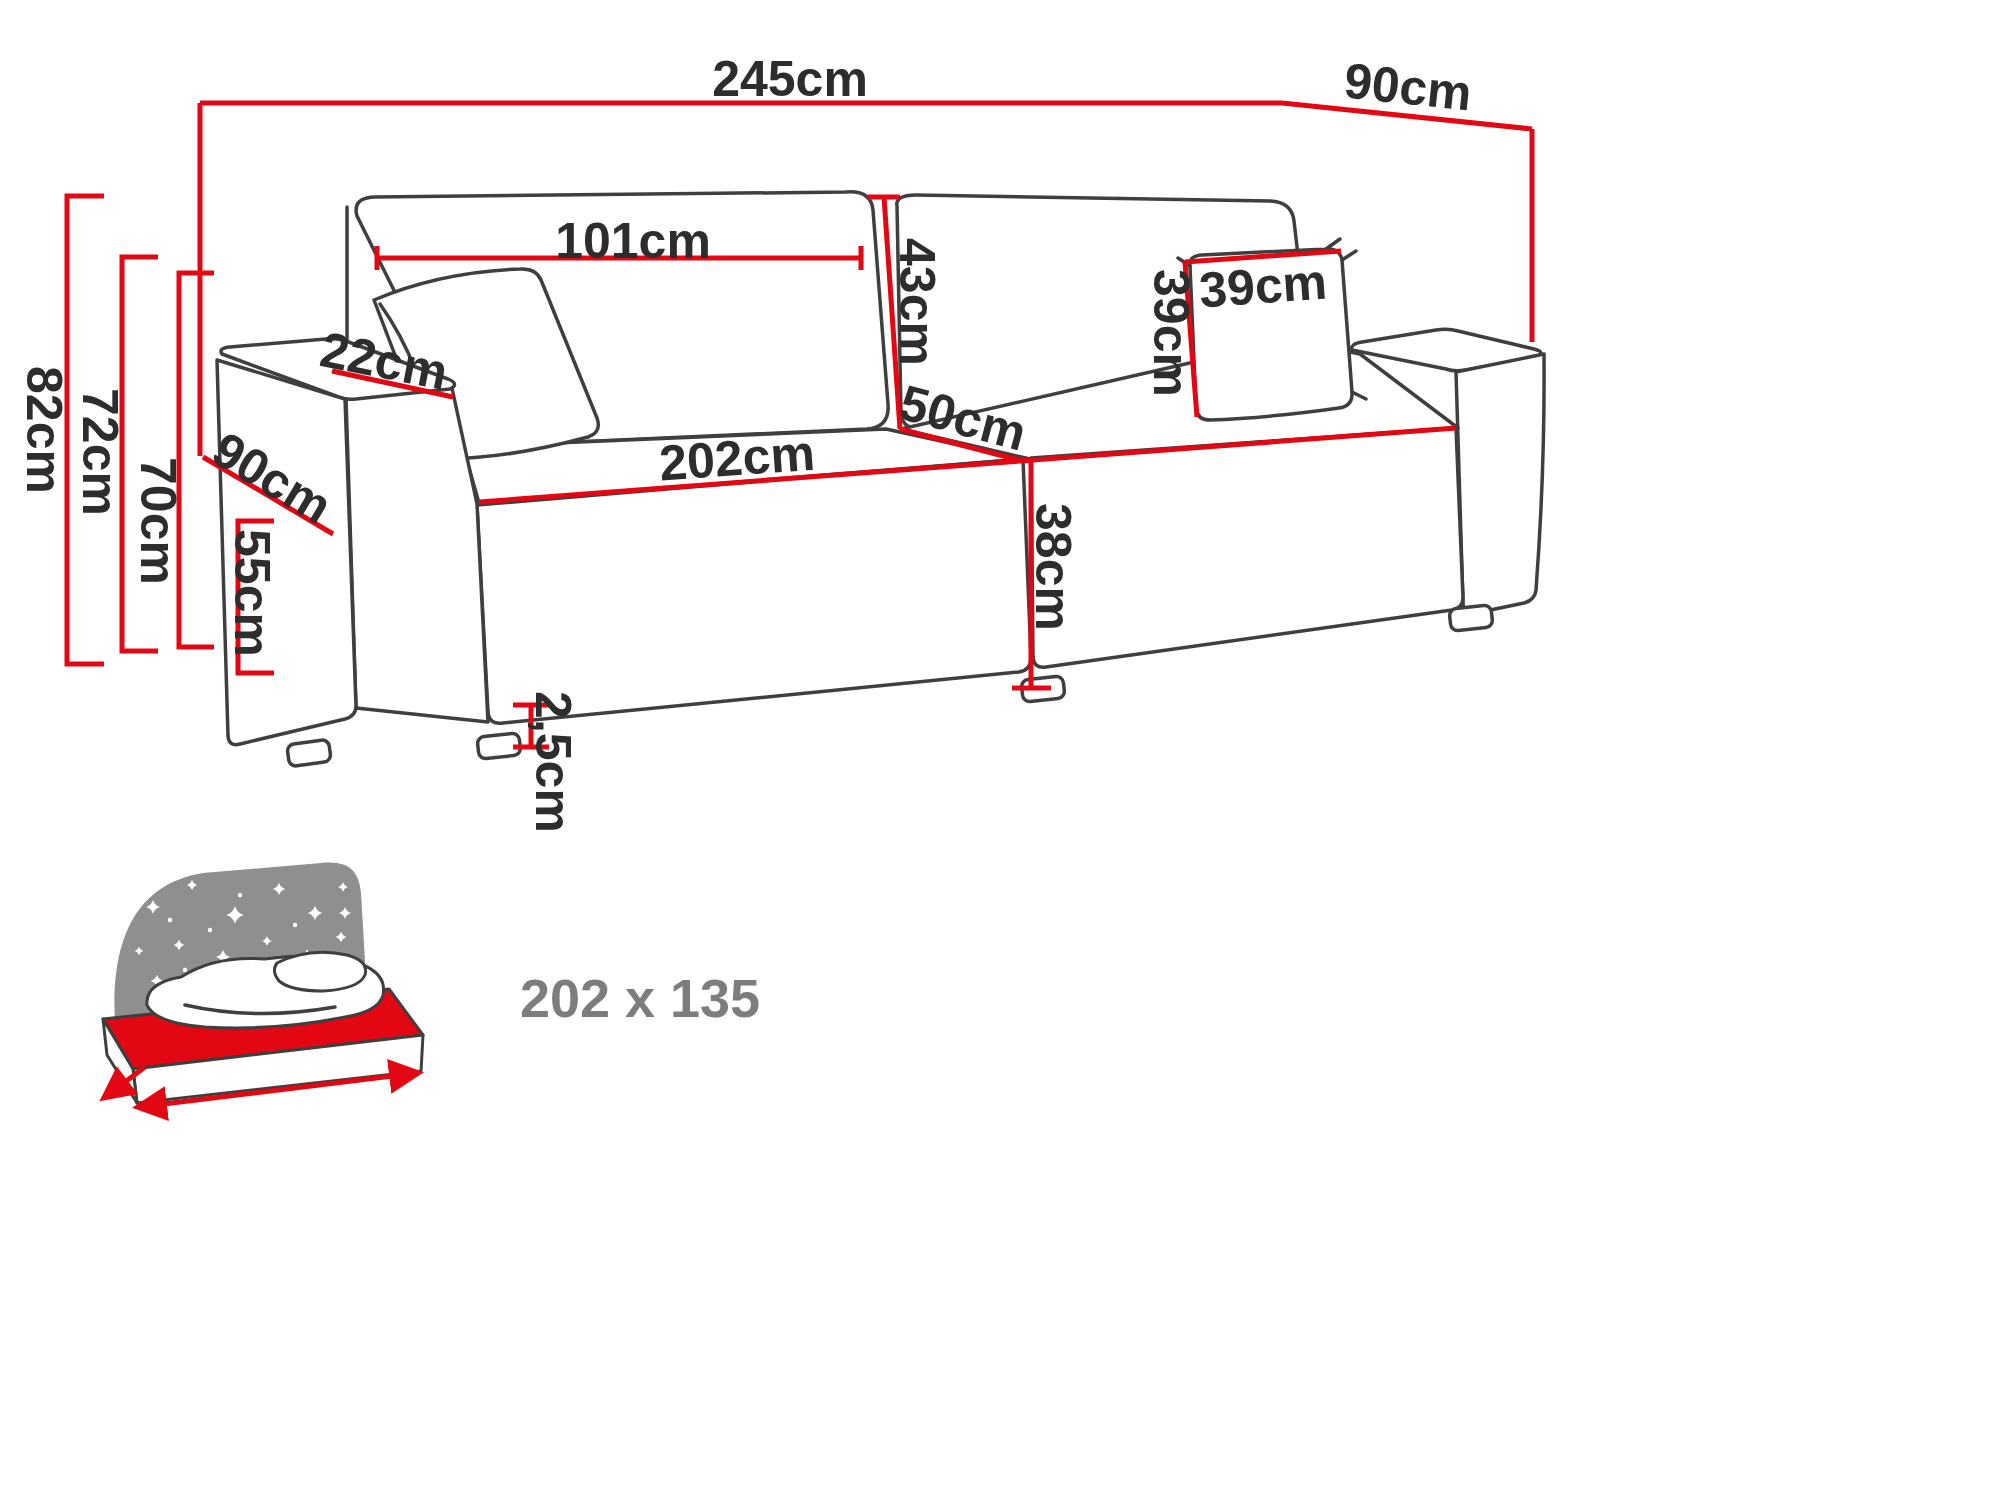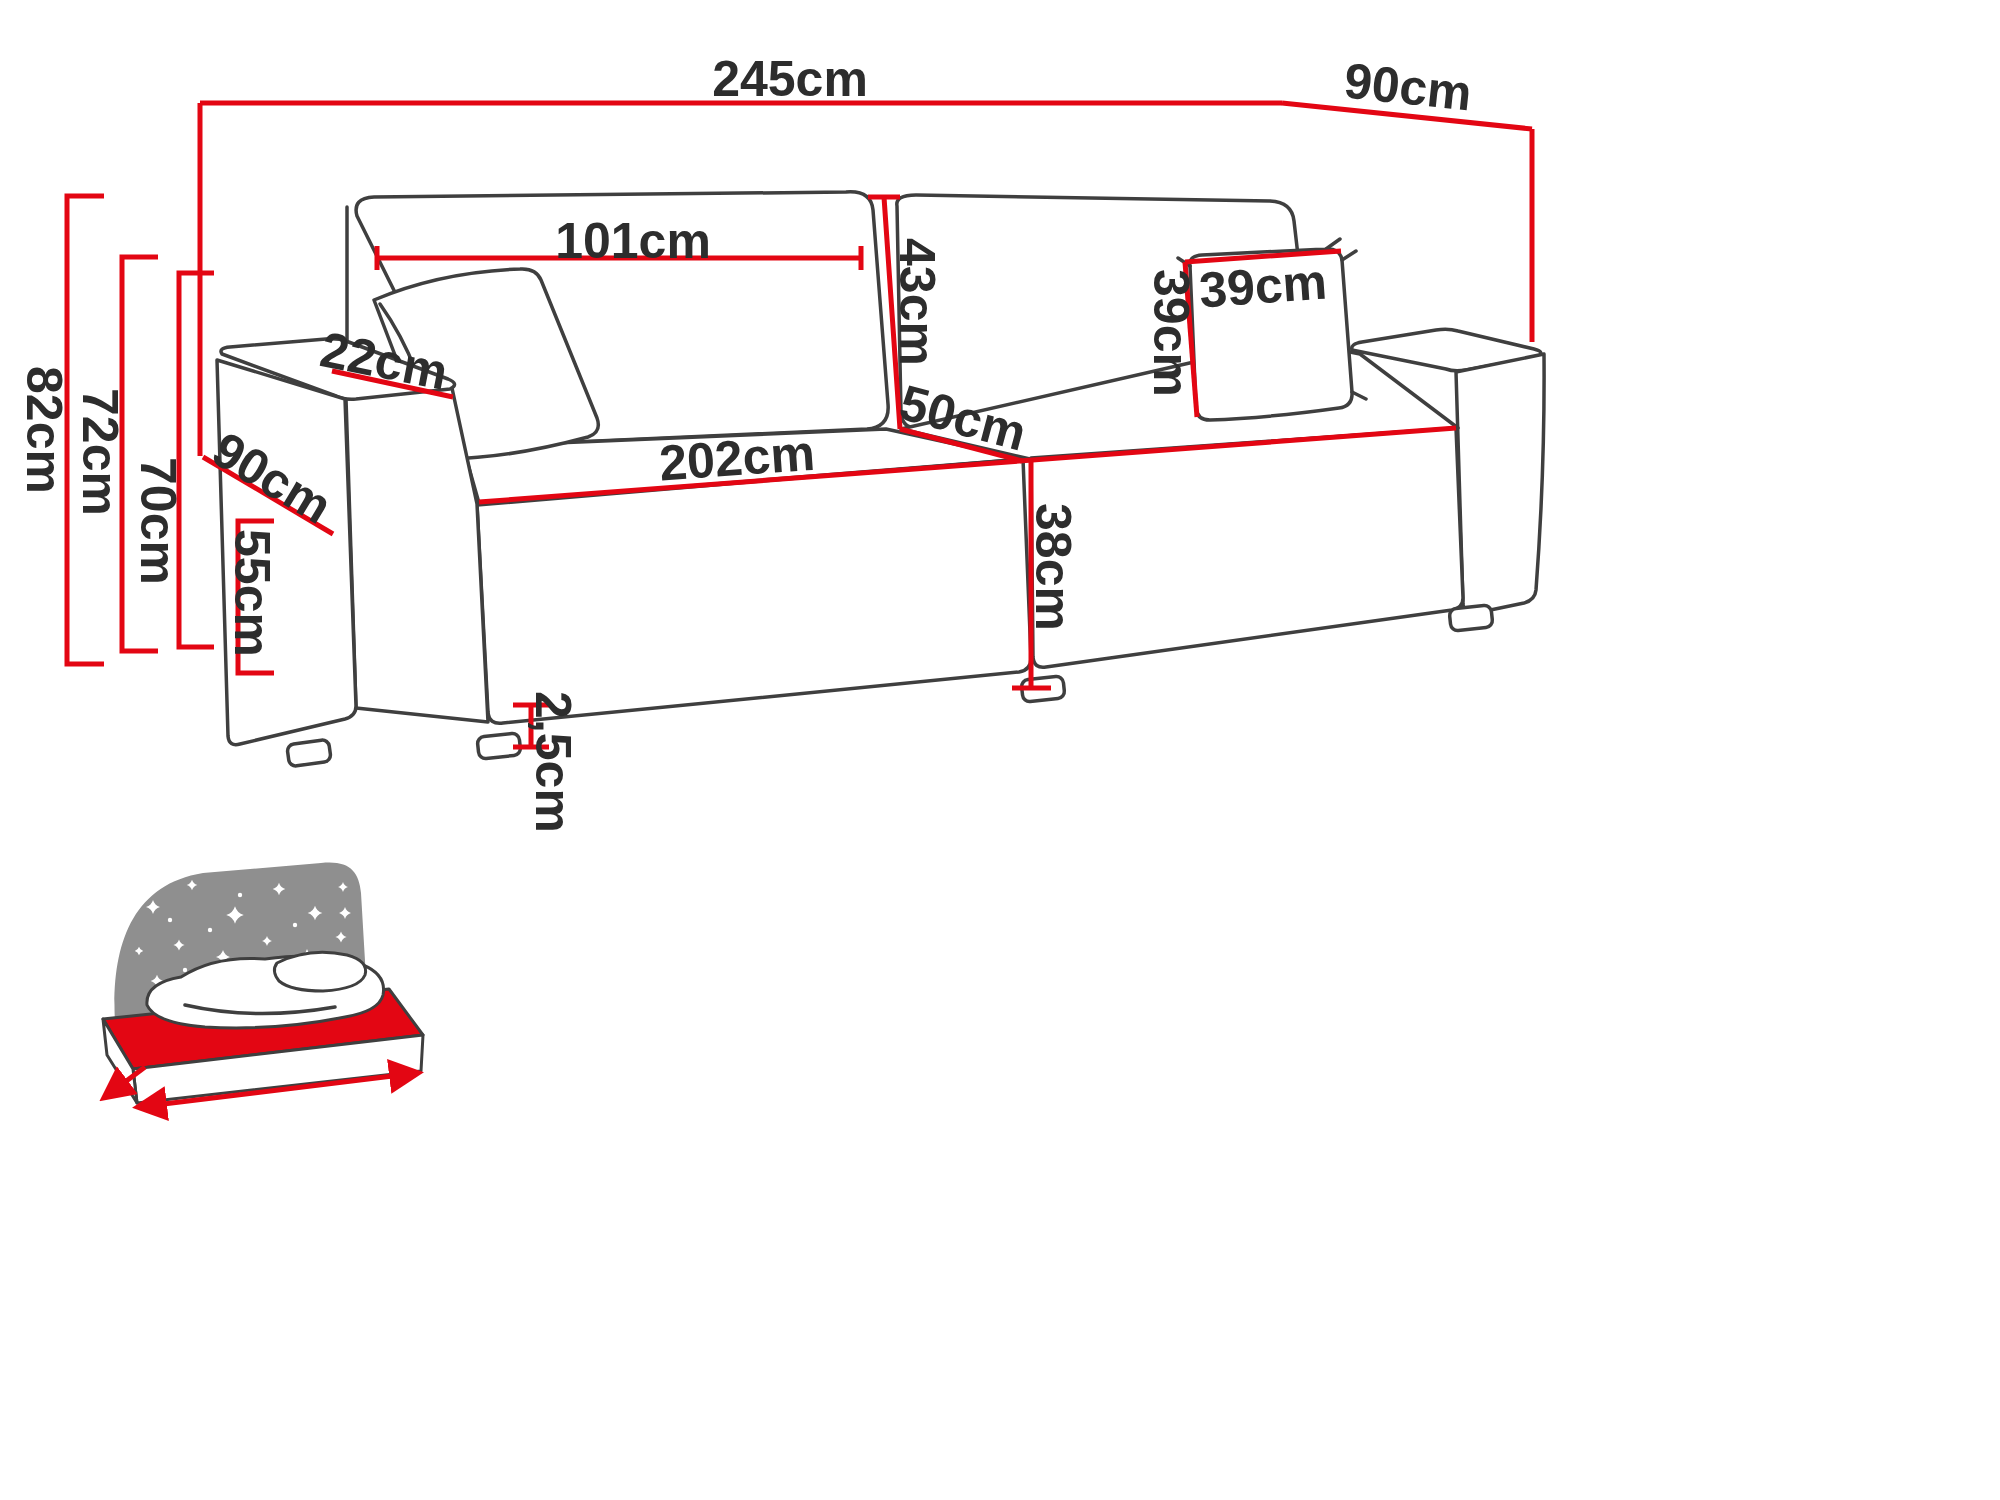--- a/index.html
+++ b/index.html
@@ -150,14 +150,15 @@
   <div class="lbl" style="left:272px;top:478px;--r:31deg">90cm</div>
   <div class="lbl" style="left:384px;top:361px;--r:11deg">22cm</div>
   <div class="lbl" style="left:633px;top:241px">101cm</div>
   <div class="lbl" style="left:917px;top:302px;--r:90deg">43cm</div>
   <div class="lbl" style="left:963px;top:418px;--r:15deg">50cm</div>
   <div class="lbl" style="left:1263px;top:286px;--r:-4deg">39cm</div>
   <div class="lbl" style="left:1171px;top:333px;--r:90deg">39cm</div>
   <div class="lbl" style="left:737px;top:458px;--r:-4deg">202cm</div>
   <div class="lbl" style="left:1053px;top:567px;--r:90deg">38cm</div>
   <div class="lbl" style="left:553px;top:762px;--r:90deg">2,5cm</div>
+  <div class="lbl lbl-sleep" style="left:640px;top:998px">202 x 135</div>
 
 </div>
 
 </body></html>

